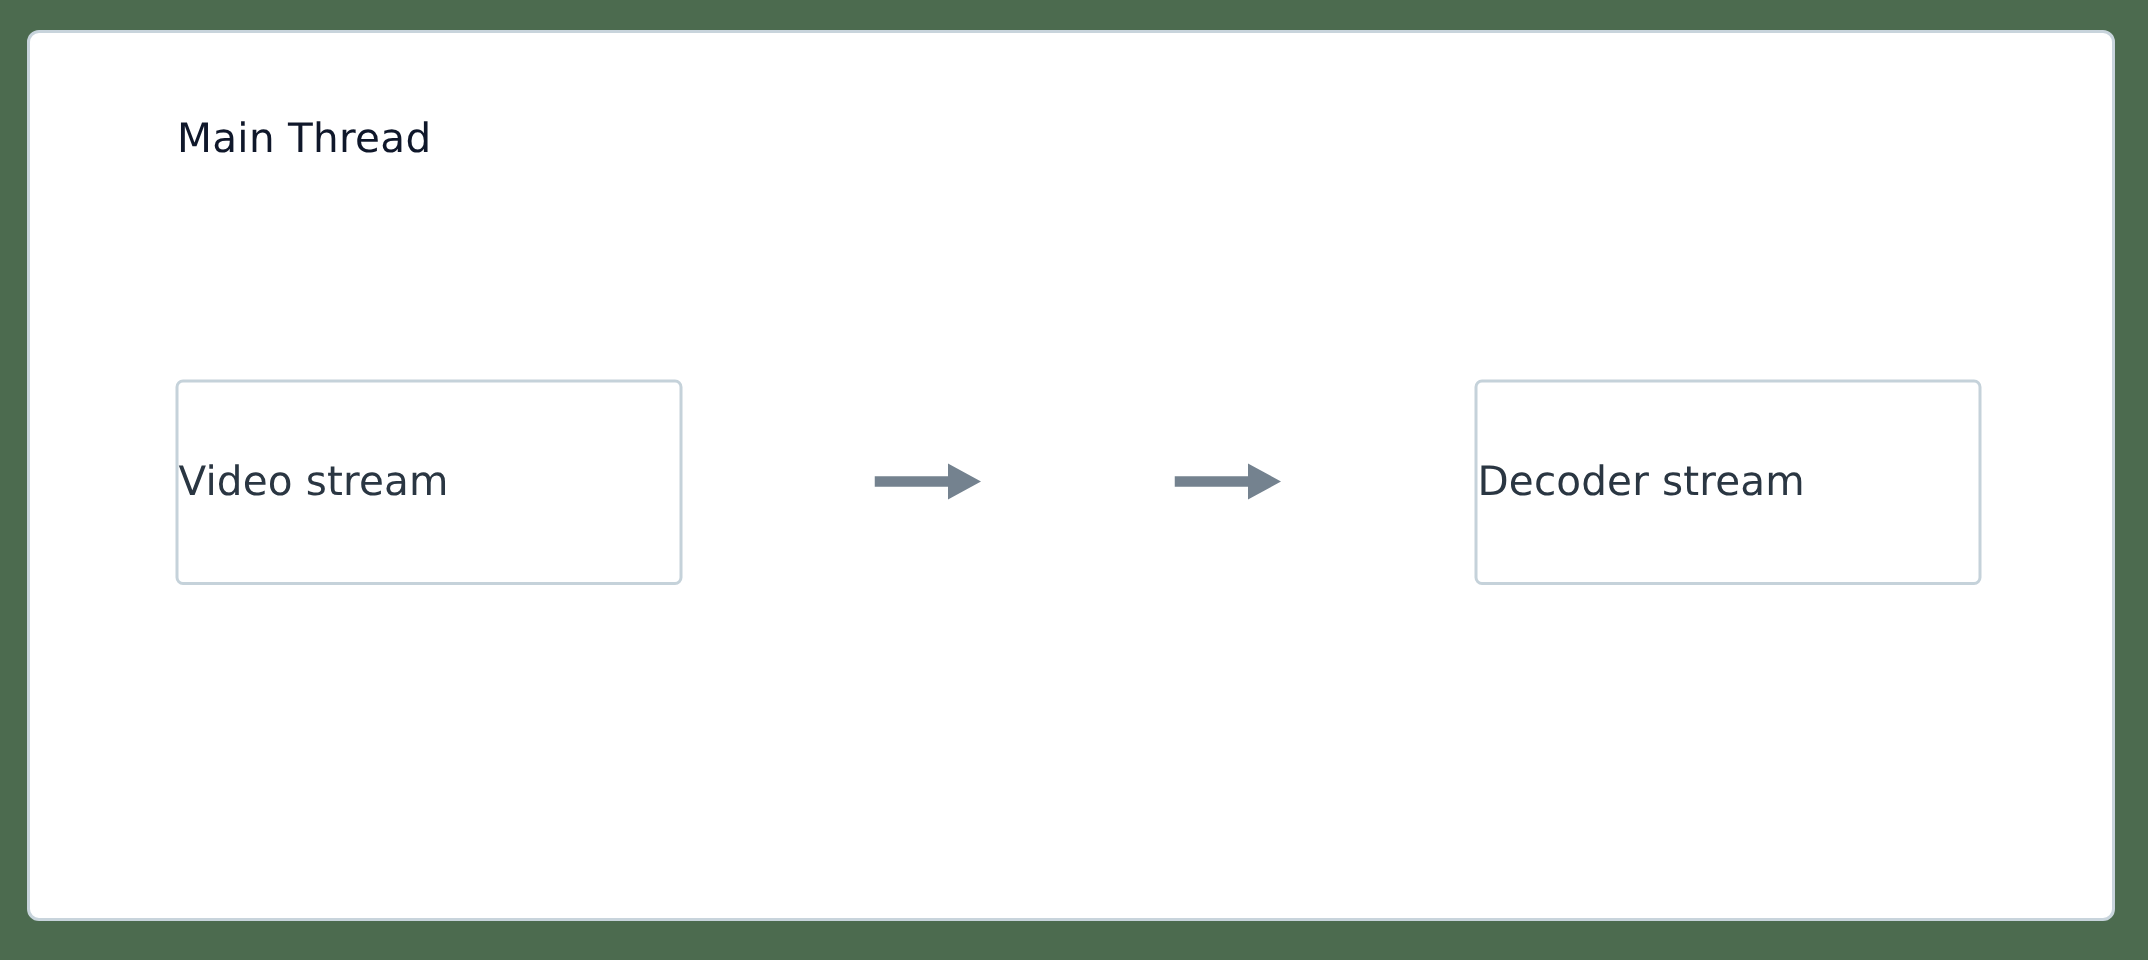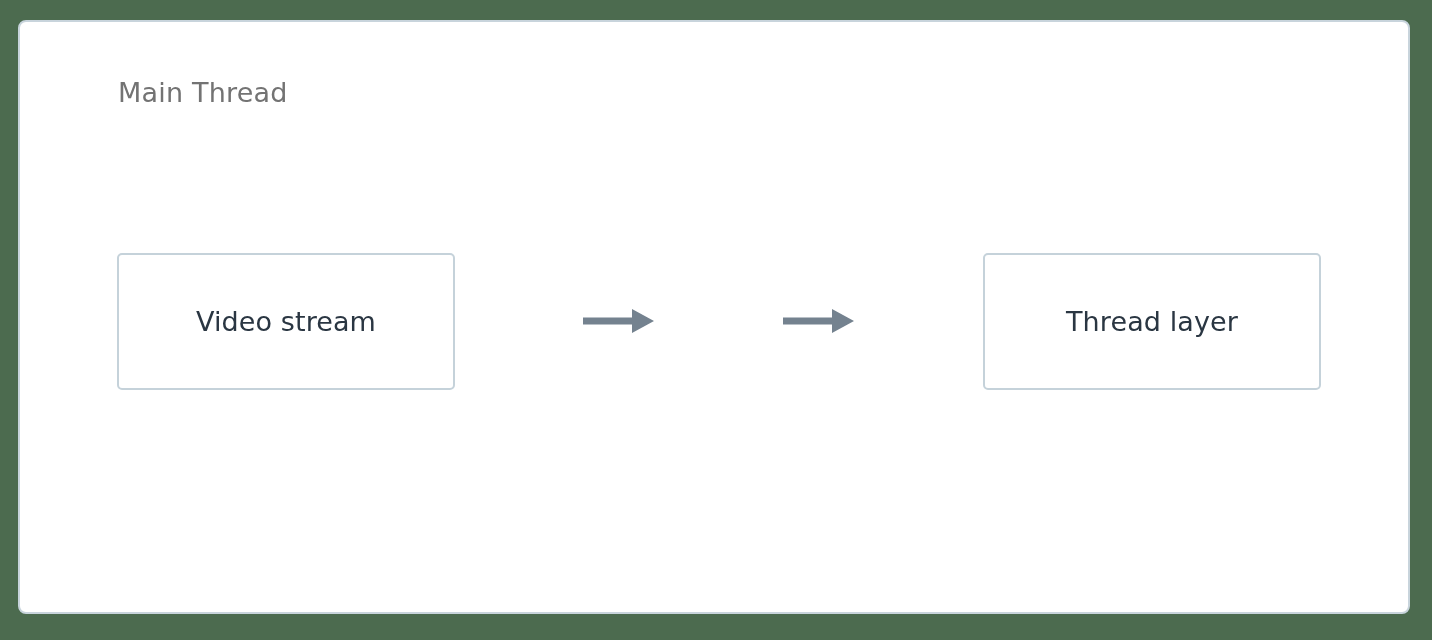--- a/index.html
+++ b/index.html
@@ -34,21 +34,21 @@
   }
 
   
   .lane-title {
     position: absolute;
     left: 98px;
     top: 57px;
     font-size: 27px;
     font-weight: 400;
     letter-spacing: 0.2px;
-    color: #737373;
+    color: #0f172a;
     white-space: nowrap;
     line-height: 1;
   }
 
   
   .flow {
     position: absolute;
     left: 97px;
     top: 207px;
     width: 1204px;
@@ -61,21 +61,20 @@
 
   .node {
     width: 338px;
     height: 137px;
     box-sizing: border-box;
     background: #ffffff;
     border: 2px solid #c5d2da;
     border-radius: 5px;
     display: flex;
     align-items: center;
-    justify-content: center;
     flex: 0 0 auto;
   }
 
   .node-label {
     font-size: 27px;
     font-weight: 400;
     color: #2a3642;
     letter-spacing: 0.1px;
     white-space: nowrap;
     line-height: 1;
@@ -120,18 +119,18 @@
 
       <div class="connector">
         <span>
           <svg width="72" height="30" viewBox="0 0 72 30" aria-hidden="true">
             <path d="M0 11.5 H49 V3 L71 15 L49 27 V18.5 H0 Z" fill="#74828f"></path>
           </svg>
         </span>
       </div>
 
       <div class="node">
-        <span class="node-label">Thread layer</span>
+        <span class="node-label">Decoder stream</span>
       </div>
 
     </div>
   </div>
 </div>
 
 </body></html>

